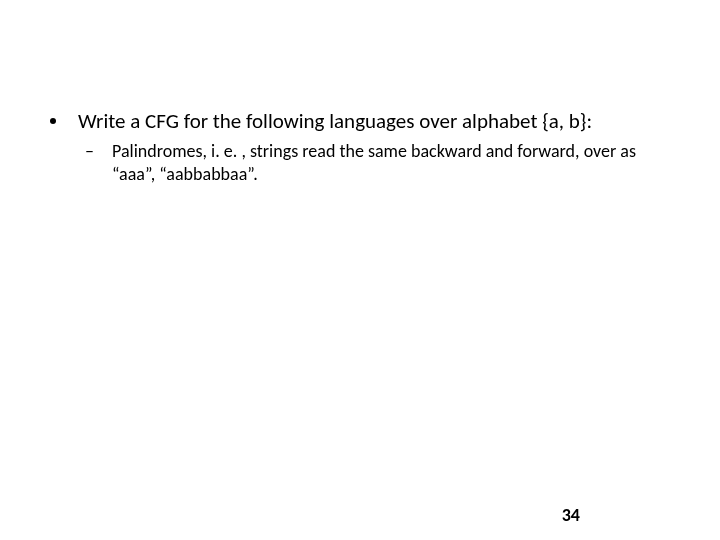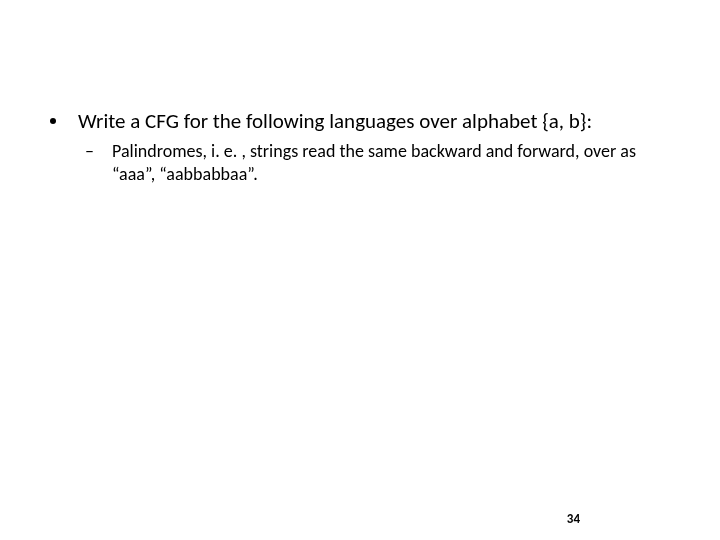--- a/index.html
+++ b/index.html
@@ -60,21 +60,21 @@
   .bullet-l2 .text {
     font-size: 18px;
     line-height: 1.25;
     color: #000;
     max-width: 560px;
   }
   .page-number {
     position: absolute;
     right: 20px;
     bottom: 14px;
-    font-size: 13px;
+    font-size: 18px;
     font-weight: 700;
     color: #000;
   }
 </style>
 </head>
 <body>
 
 <div class="slide">
 
   <div class="bullet-l1">

